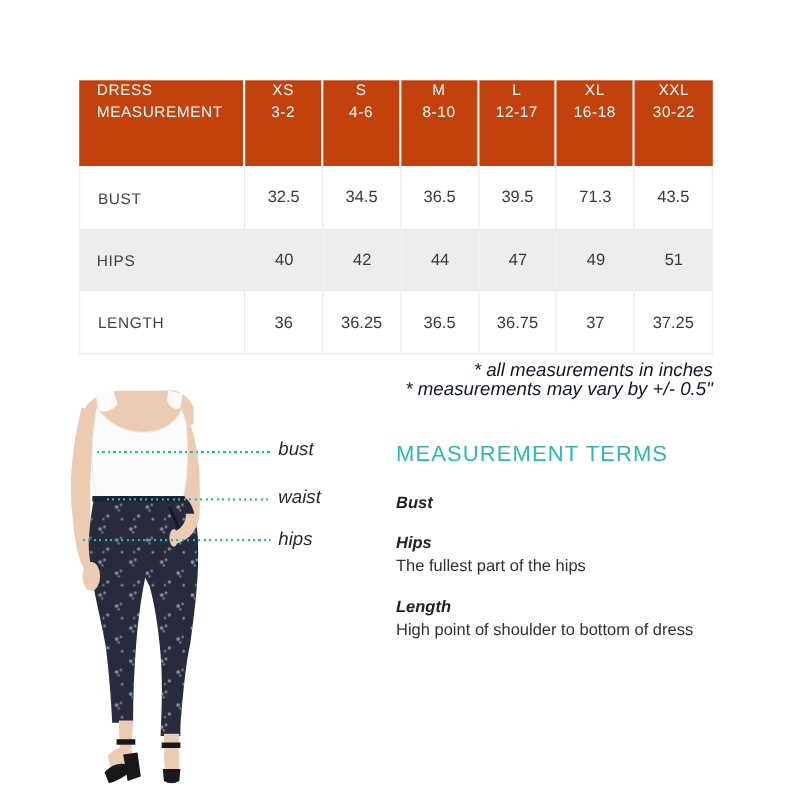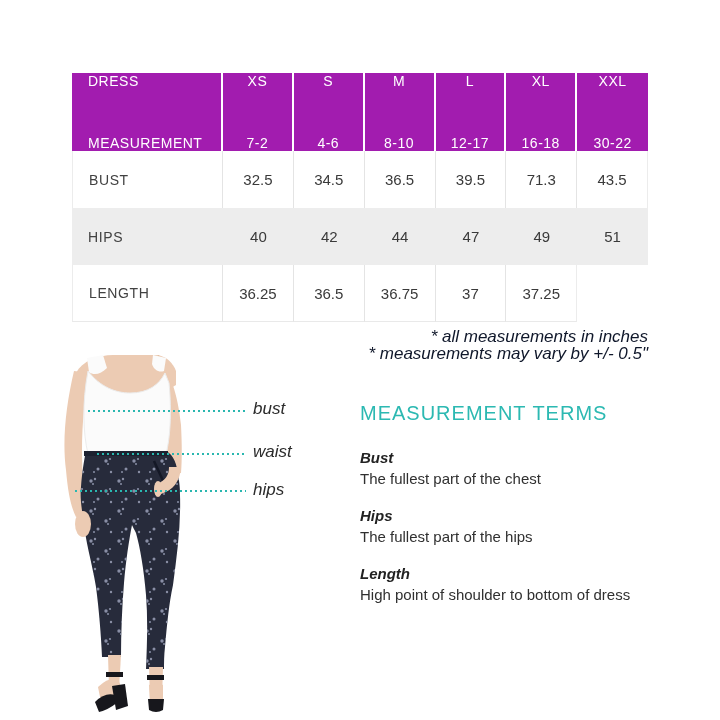--- a/index.html
+++ b/index.html
@@ -3,21 +3,21 @@
 <meta charset="utf-8">
 <style>
   html,body{margin:0;padding:0;background:#fff;}
   body{font-family:"Liberation Sans", sans-serif; color:#3f3f3f;}
   .canvas{position:relative;width:720px;height:720px;background:#fff;overflow:hidden;}
 
   
   .table{position:absolute;left:72px;top:73px;width:576px;}
   .thead,.trow{display:grid;grid-template-columns:151px repeat(6,1fr);}
   .thead{height:78px;}
-  .hcell{background:#a21caf;color:#fff;display:flex;flex-direction:column;align-items:center;justify-content:space-between;
+  .hcell{background:#c2410c;color:#fff;display:flex;flex-direction:column;align-items:center;justify-content:flex-start;
          gap:4px;font-size:14px;letter-spacing:.5px;border-right:2px solid #fff;}
   .hcell:last-child{border-right:none;}
   .hcell.label-cell{align-items:flex-start;padding-left:16px;}
   .trow{height:57px;}
   .cell{display:flex;align-items:center;justify-content:center;font-size:15px;color:#3a3a3a;}
   .cell.label{justify-content:flex-start;padding-left:16px;font-size:14px;letter-spacing:.6px;color:#414141;}
   .trow.white .cell{background:#fff;border-right:1px solid #e4e4e4;}
   .trow.white .cell:first-child{border-left:1px solid #ececec;}
   .trow.white .cell:last-child{border-right:1px solid #ececec;}
   .trow.gray .cell{background:#ededed;border:none;}
@@ -52,21 +52,21 @@
 <div class="canvas">
 
   <div class="table">
     <div class="thead">
       <div class="hcell label-cell">
         <span>DRESS</span>
         <span>MEASUREMENT</span>
       </div>
       <div class="hcell">
         <span>XS</span>
-        <span>7-2</span>
+        <span>3-2</span>
       </div>
       <div class="hcell">
         <span>S</span>
         <span>4-6</span>
       </div>
       <div class="hcell">
         <span>M</span>
         <span>8-10</span>
       </div>
       <div class="hcell">
@@ -98,20 +98,21 @@
       <div class="cell">40</div>
       <div class="cell">42</div>
       <div class="cell">44</div>
       <div class="cell">47</div>
       <div class="cell">49</div>
       <div class="cell">51</div>
     </div>
 
     <div class="trow white last">
       <div class="cell label">LENGTH</div>
+      <div class="cell">36</div>
       <div class="cell">36.25</div>
       <div class="cell">36.5</div>
       <div class="cell">36.75</div>
       <div class="cell">37</div>
       <div class="cell">37.25</div>
     </div>
   </div>
 
   <div class="footnotes">
     <div>* all measurements in inches</div>
@@ -176,21 +177,20 @@
   <div class="dotline waist"></div>
   <div class="dotline hips"></div>
   <div class="bodylabel bust">bust</div>
   <div class="bodylabel waist">waist</div>
   <div class="bodylabel hips">hips</div>
 
   <div class="terms">
     <h2>MEASUREMENT TERMS</h2>
     <div class="term-item">
       <div class="term-name">Bust</div>
-      <div class="term-def">The fullest part of the chest</div>
     </div>
     <div class="term-item">
       <div class="term-name">Hips</div>
       <div class="term-def">The fullest part of the hips</div>
     </div>
     <div class="term-item">
       <div class="term-name">Length</div>
       <div class="term-def">High point of shoulder to bottom of dress</div>
     </div>
   </div>

